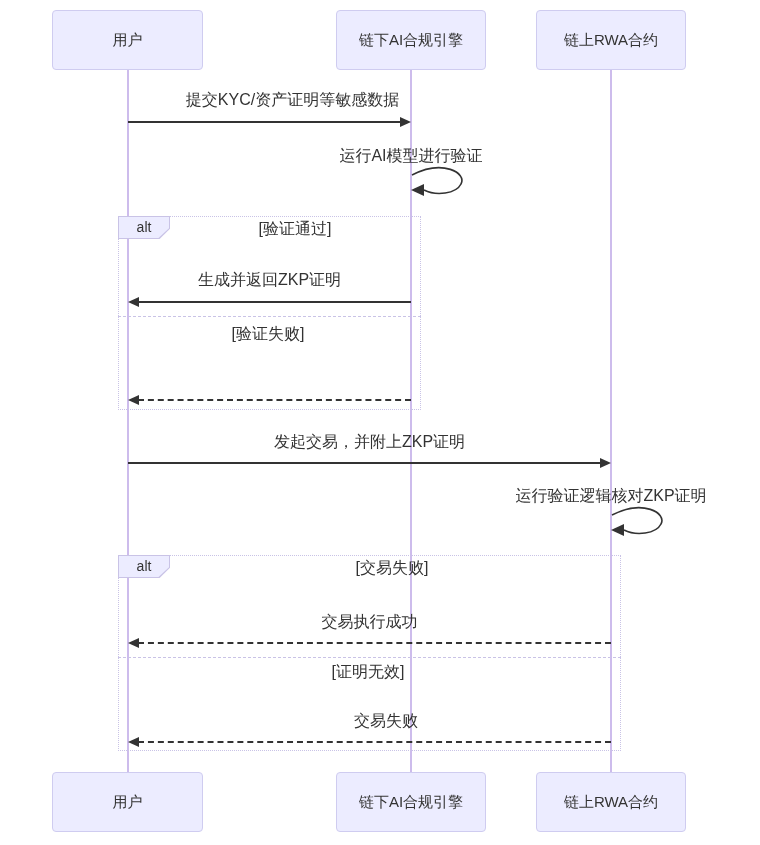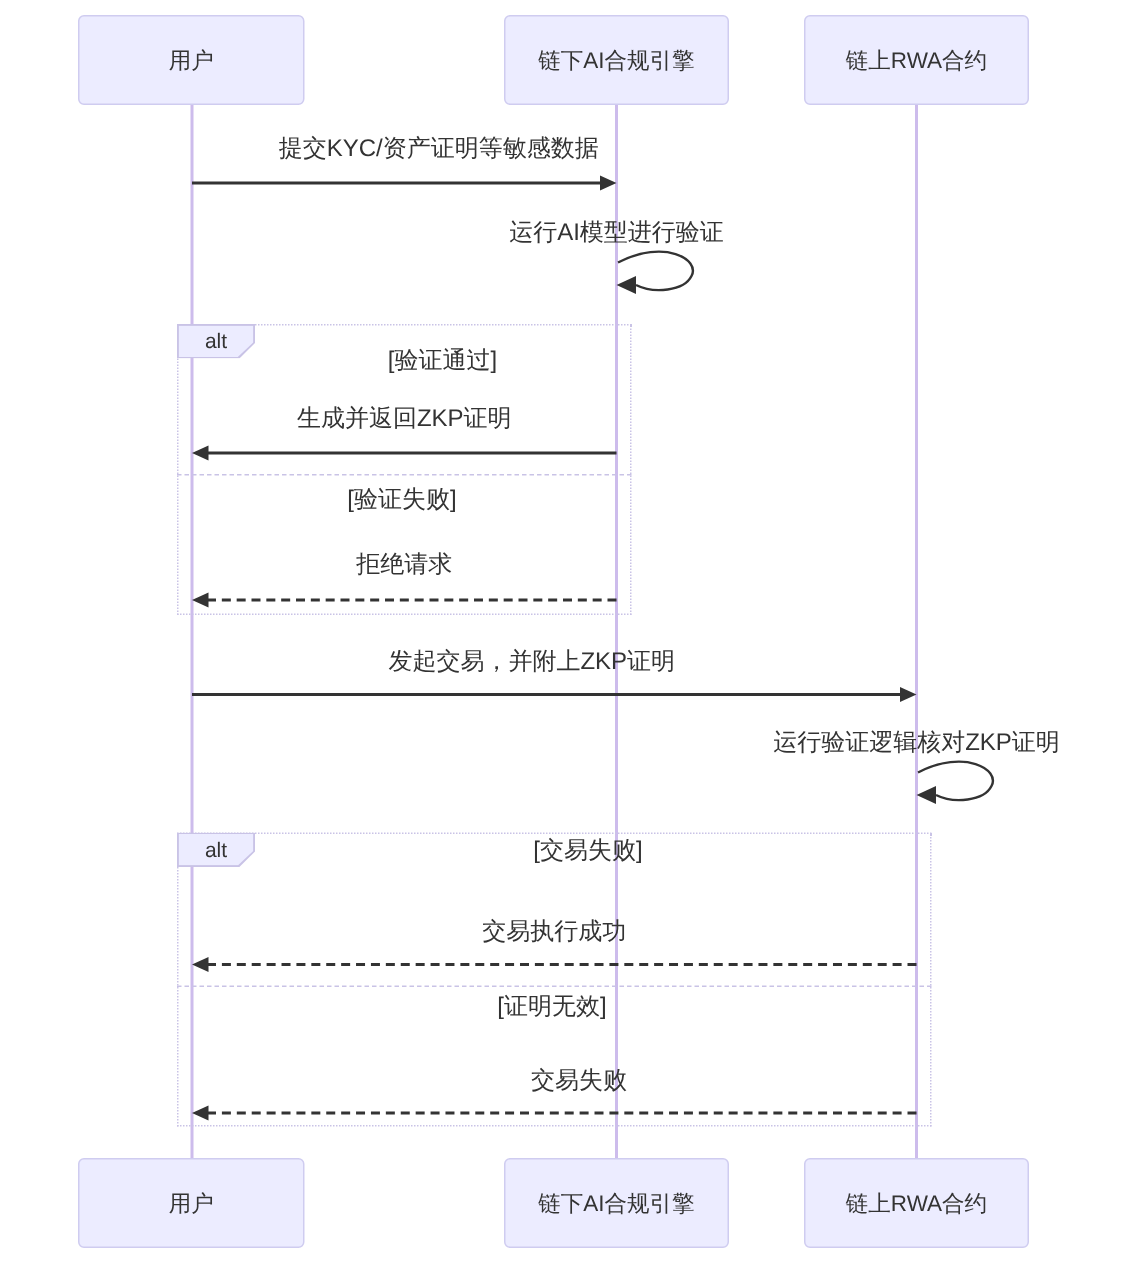--- a/index.html
+++ b/index.html
@@ -78,34 +78,33 @@
   <svg class="self-loop" style="left:411px;top:167px;" width="56" height="34" viewBox="0 0 56 34">
     <path class="loop-path" d="M 1 8 C 32 -8, 56 6, 50 17 C 45 27, 25 29, 13 23"></path>
     <polygon class="loop-head" points="0,23 13,17 13,29"></polygon>
   </svg>
 
   <div class="alt-frame" style="left:118px;top:216px;width:303px;height:194px;"></div>
   <div class="alt-tab" style="left:118px;top:216px;">
     <div class="alt-tab-fill"></div>
     <span class="alt-tab-text">alt</span>
   </div>
-  <div class="guard-label" style="left:195px;top:219px;margin-top:12px;">[验证通过]</div>
+  <div class="guard-label" style="left:195px;top:219px;">[验证通过]</div>
 
   <div class="msg-label" style="left:128px;top:270px;width:283px;">生成并返回ZKP证明</div>
   <div class="msg-line solid" style="left:138px;top:301px;width:273px;"></div>
   <div class="arr left" style="left:128px;top:297px;"></div>
 
   <div class="alt-divider" style="left:118px;top:316px;width:303px;"></div>
   <div class="guard-label" style="left:168px;top:324px;">[验证失败]</div>
 
-  <div class="msg-label" style="left:128px;top:367px;width:283px;">拒绝请求</div>
   <div class="msg-line dashed" style="left:138px;top:399px;width:273px;"></div>
   <div class="arr left" style="left:128px;top:395px;"></div>
 
-  <div class="msg-label" style="left:113px;top:432px;width:483px;">发起交易，并附上ZKP证明</div>
+  <div class="msg-label" style="left:128px;top:432px;width:483px;">发起交易，并附上ZKP证明</div>
   <div class="msg-line solid" style="left:128px;top:462px;width:473px;"></div>
   <div class="arr right" style="left:600px;top:458px;"></div>
 
   <div class="msg-label" style="left:506px;top:486px;width:210px;">运行验证逻辑核对ZKP证明</div>
   <svg class="self-loop" style="left:611px;top:507px;" width="56" height="34" viewBox="0 0 56 34">
     <path class="loop-path" d="M 1 8 C 32 -8, 56 6, 50 17 C 45 27, 25 29, 13 23"></path>
     <polygon class="loop-head" points="0,23 13,17 13,29"></polygon>
   </svg>
 
   <div class="alt-frame" style="left:118px;top:555px;width:503px;height:196px;"></div>

